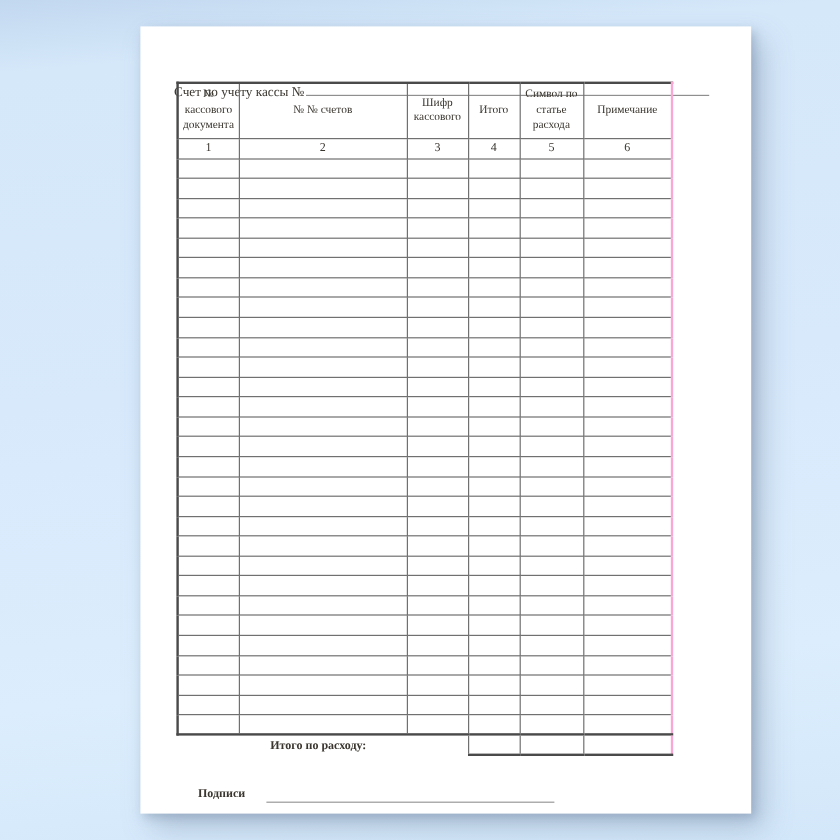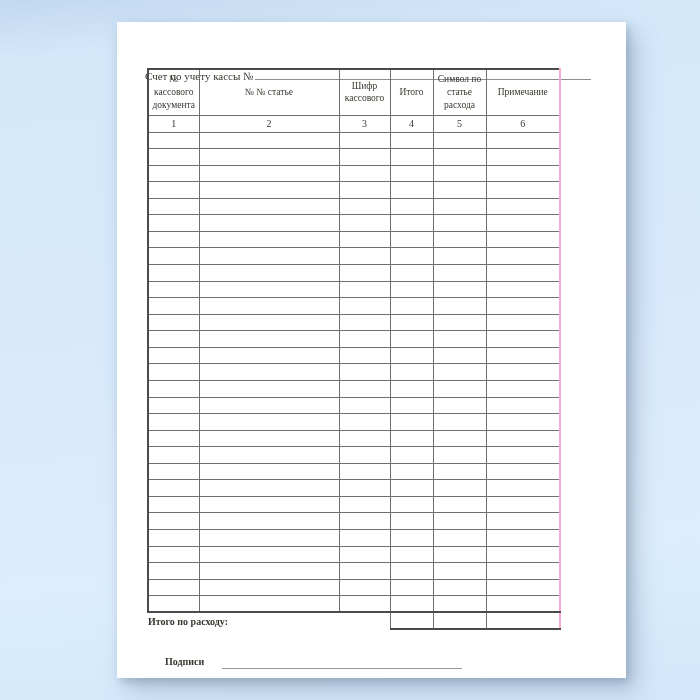--- a/index.html
+++ b/index.html
@@ -58,21 +58,21 @@
   }
   .form-table .number-row td { font-size: 10px; }
   
   .form-table .header-row th { border-top: 2px solid #4a4a4a; }
   .form-table th:first-child, .form-table td:first-child { border-left: 2px solid #4a4a4a; }
   .form-table th:last-child,  .form-table td:last-child  { border-right: 2px solid #f9a8d4; }
   .form-table tr.last-body-row td { border-bottom: 2px solid #4a4a4a; }
   .form-table tr.row-total td { border-bottom: 2px solid #4a4a4a; }
   .form-table tr.row-total td.total-label {
     border: none;
-    text-align: left;
+    text-align: center;
     padding-right: 7px;
     font-weight: bold;
     font-size: 10px;
   }
   
   .signatures-row {
     position: absolute;
     left: 48px; top: 632px;
     width: 400px; height: 18px;
     font-size: 10px; font-weight: bold; color: #3a362f;
@@ -100,21 +100,21 @@
       <col style="width:51px">
         <col style="width:140px">
         <col style="width:51px">
       <col style="width:43px">
         <col style="width:53px">
         <col style="width:74px">
     </colgroup>
     <thead>
         <tr class="header-row">
           <th>№ кассового документа</th>
-          <th>№ № статье</th>
+          <th>№ № счетов</th>
           <th>Шифр кассового</th>
           <th>Итого</th>
           <th>Символ по статье расхода</th>
           <th>Примечание</th>
         </tr>
         <tr class="number-row">
           <td>1</td>
           <td>2</td>
           <td>3</td>
           <td>4</td>

